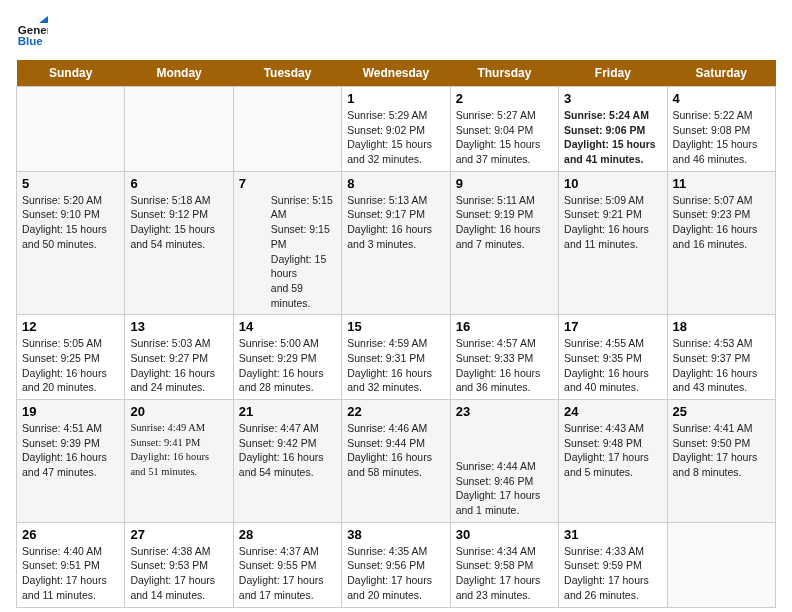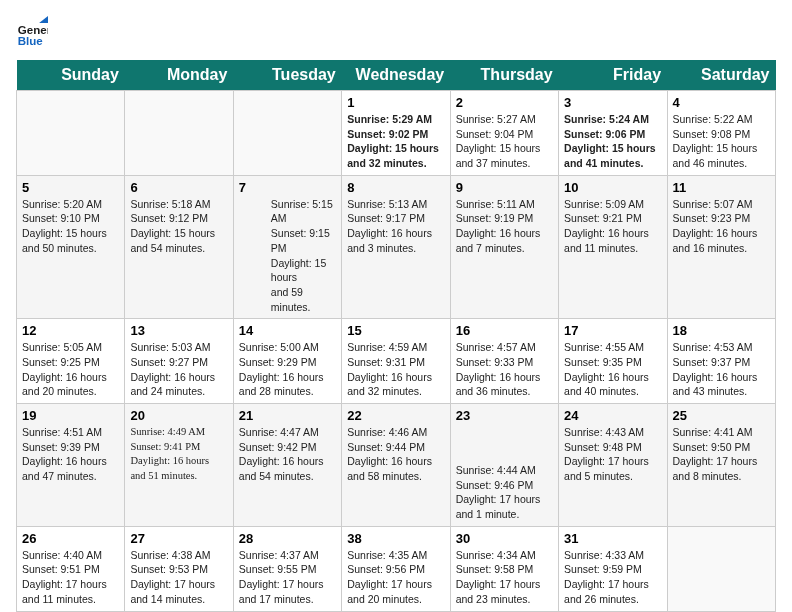--- a/index.html
+++ b/index.html
@@ -36,25 +36,25 @@
     .location {
       font-size: 15px;
       color: #444;
     }
     table {
       width: 100%;
       border-collapse: collapse;
       font-size: 11px;
     }
     th {
-      background-color: #0f766e;
+      background-color: #a16207;
       color: #fff;
-      text-align: right;
+      text-align: center;
       padding: 6px 6px;
-      font-size: 16px;
+      font-size: 12px;
       font-weight: bold;
     }
     td {
       border: 1px solid #ccc;
       vertical-align: top;
       padding: 4px 5px;
       width: calc(100% / 7);
       height: 80px;
       background: #fff;
     }
@@ -111,21 +111,21 @@
         <th>Saturday</th>
       </tr>
   </thead>
   <tbody id="calendar-body">
   <tr>
         <td class="empty-cell"></td>
         <td class="empty-cell"></td>
         <td class="empty-cell"></td>
         <td>
           <div class="day-num">1</div>
-          <div class="day-info" style="white-space: pre-line; font-weight: bold;">Sunrise: 5:29 AM
+          <div class="day-info" style="white-space: pre-line;">Sunrise: 5:29 AM
 Sunset: 9:02 PM
 Daylight: 15 hours
 and 32 minutes.</div>
         </td>
         <td>
           <div class="day-num">2</div>
           <div class="day-info" style="white-space: pre-line;">Sunrise: 5:27 AM
 Sunset: 9:04 PM
 Daylight: 15 hours
 and 37 minutes.</div>

